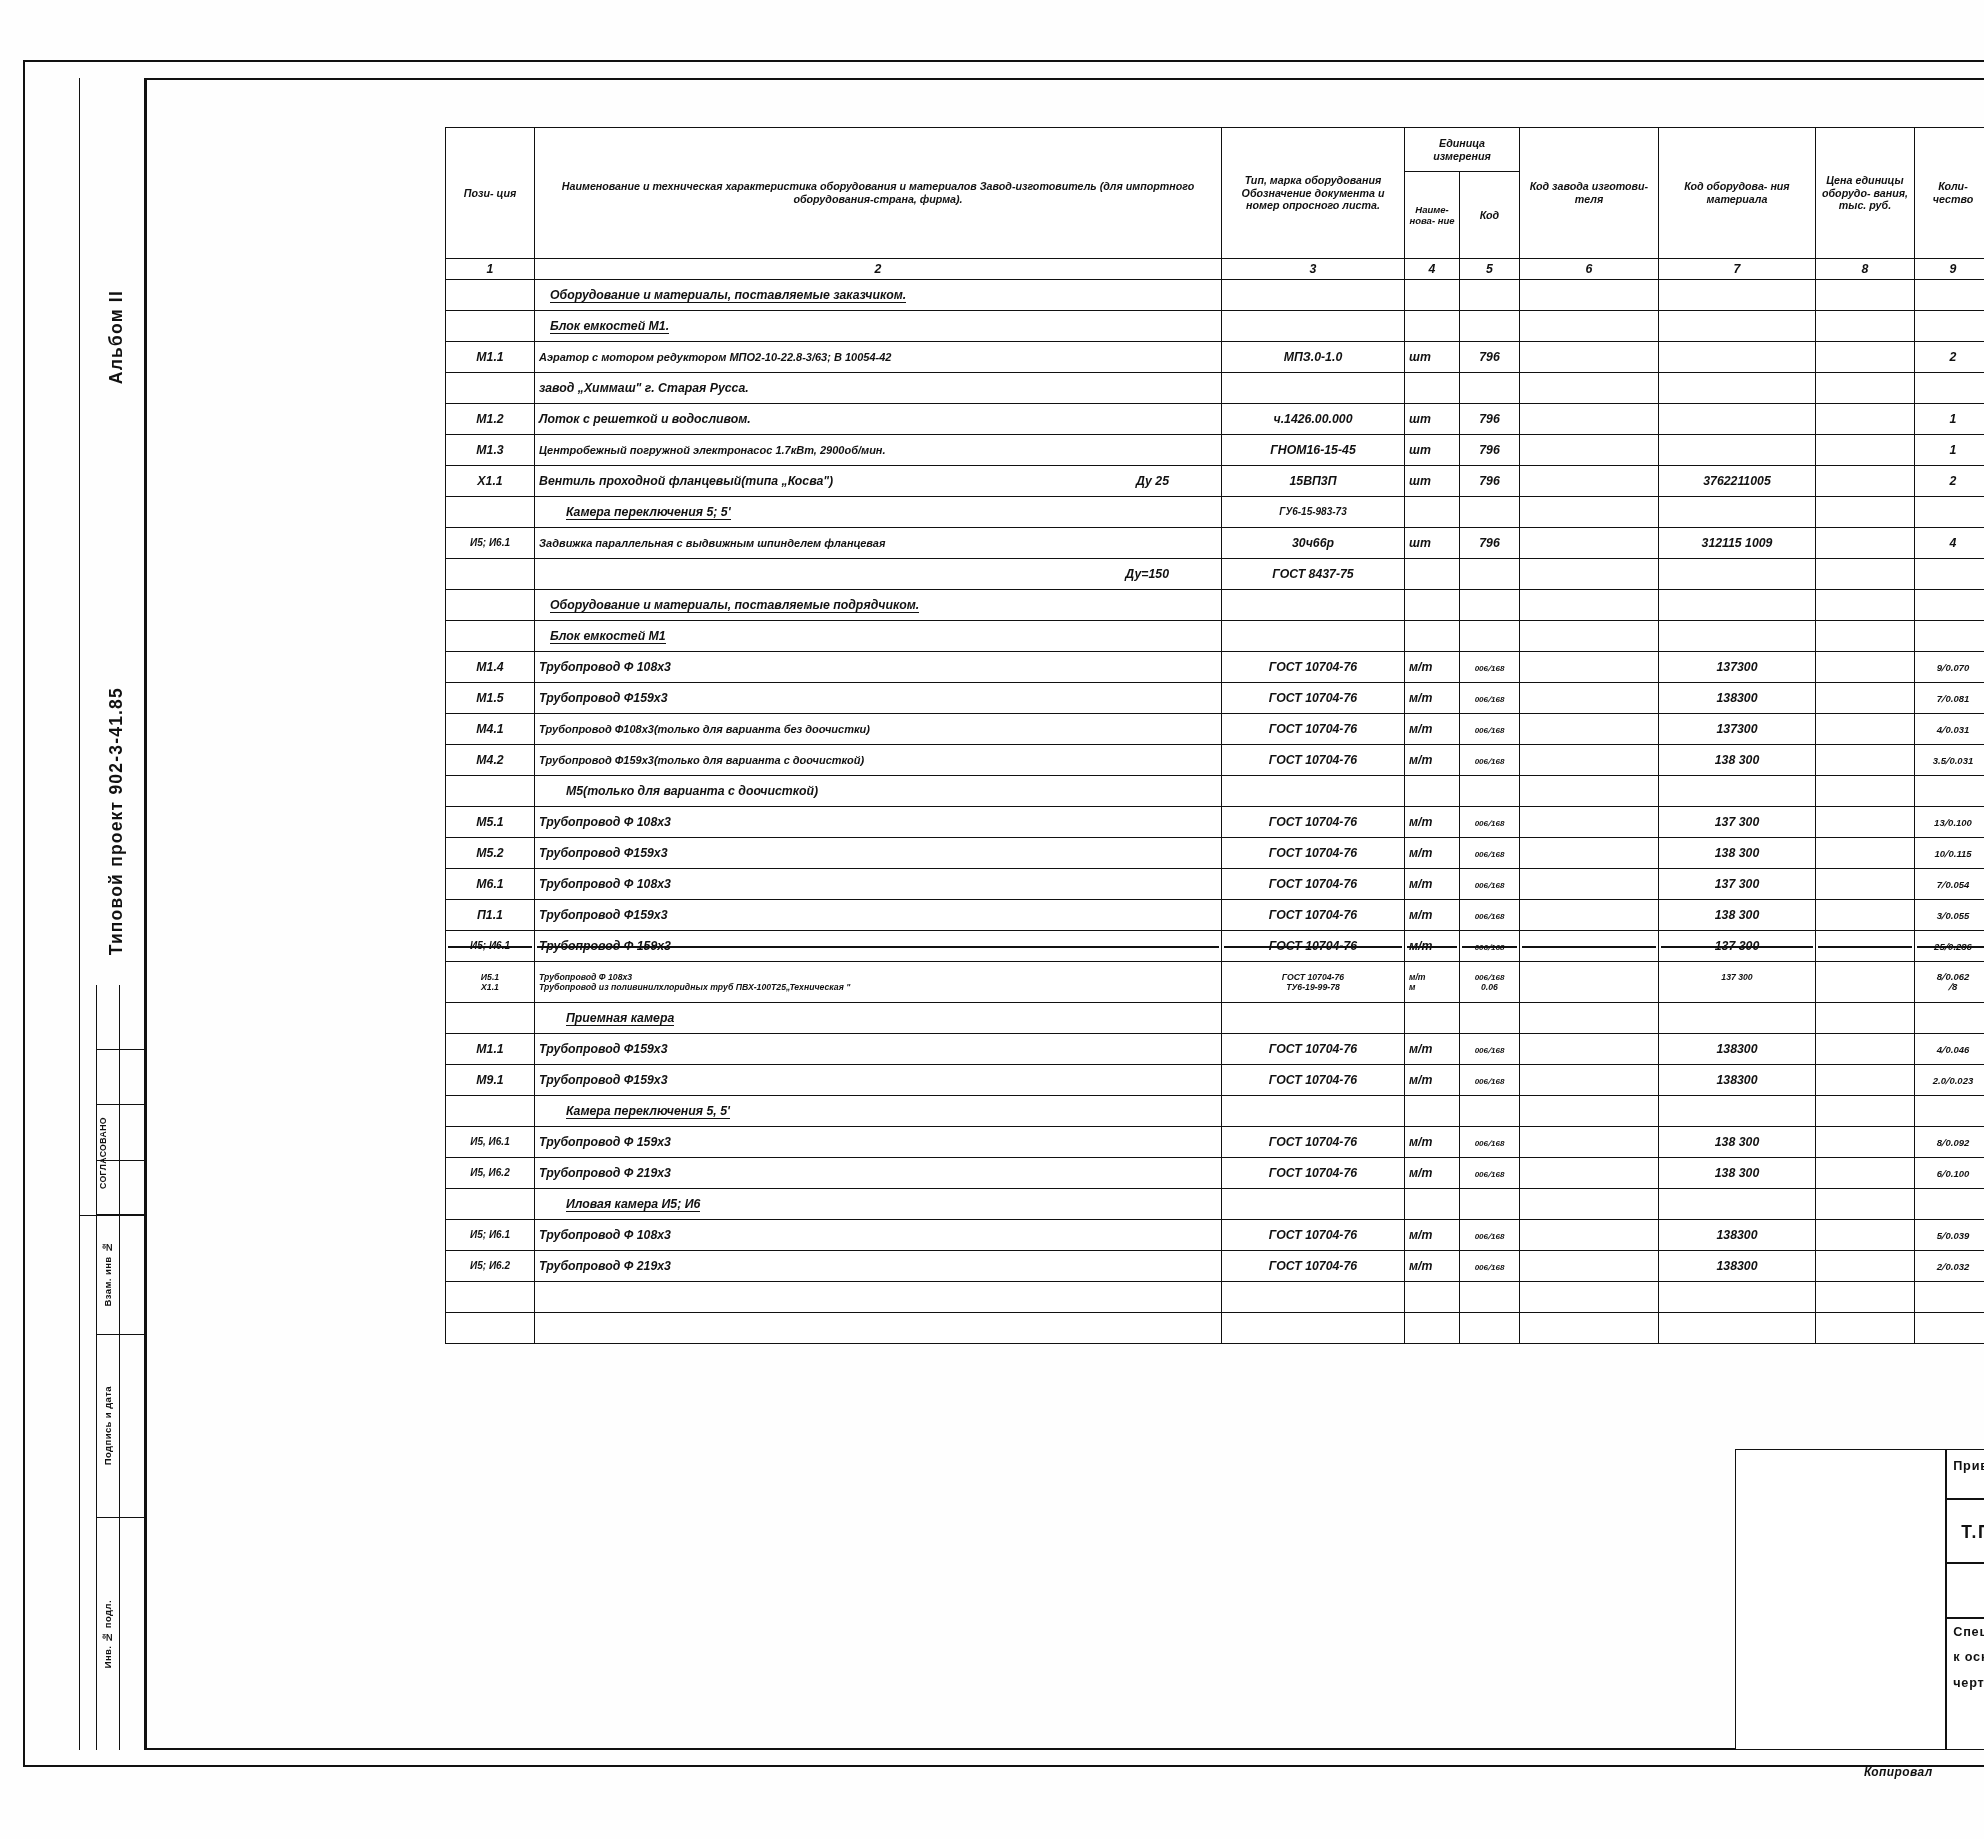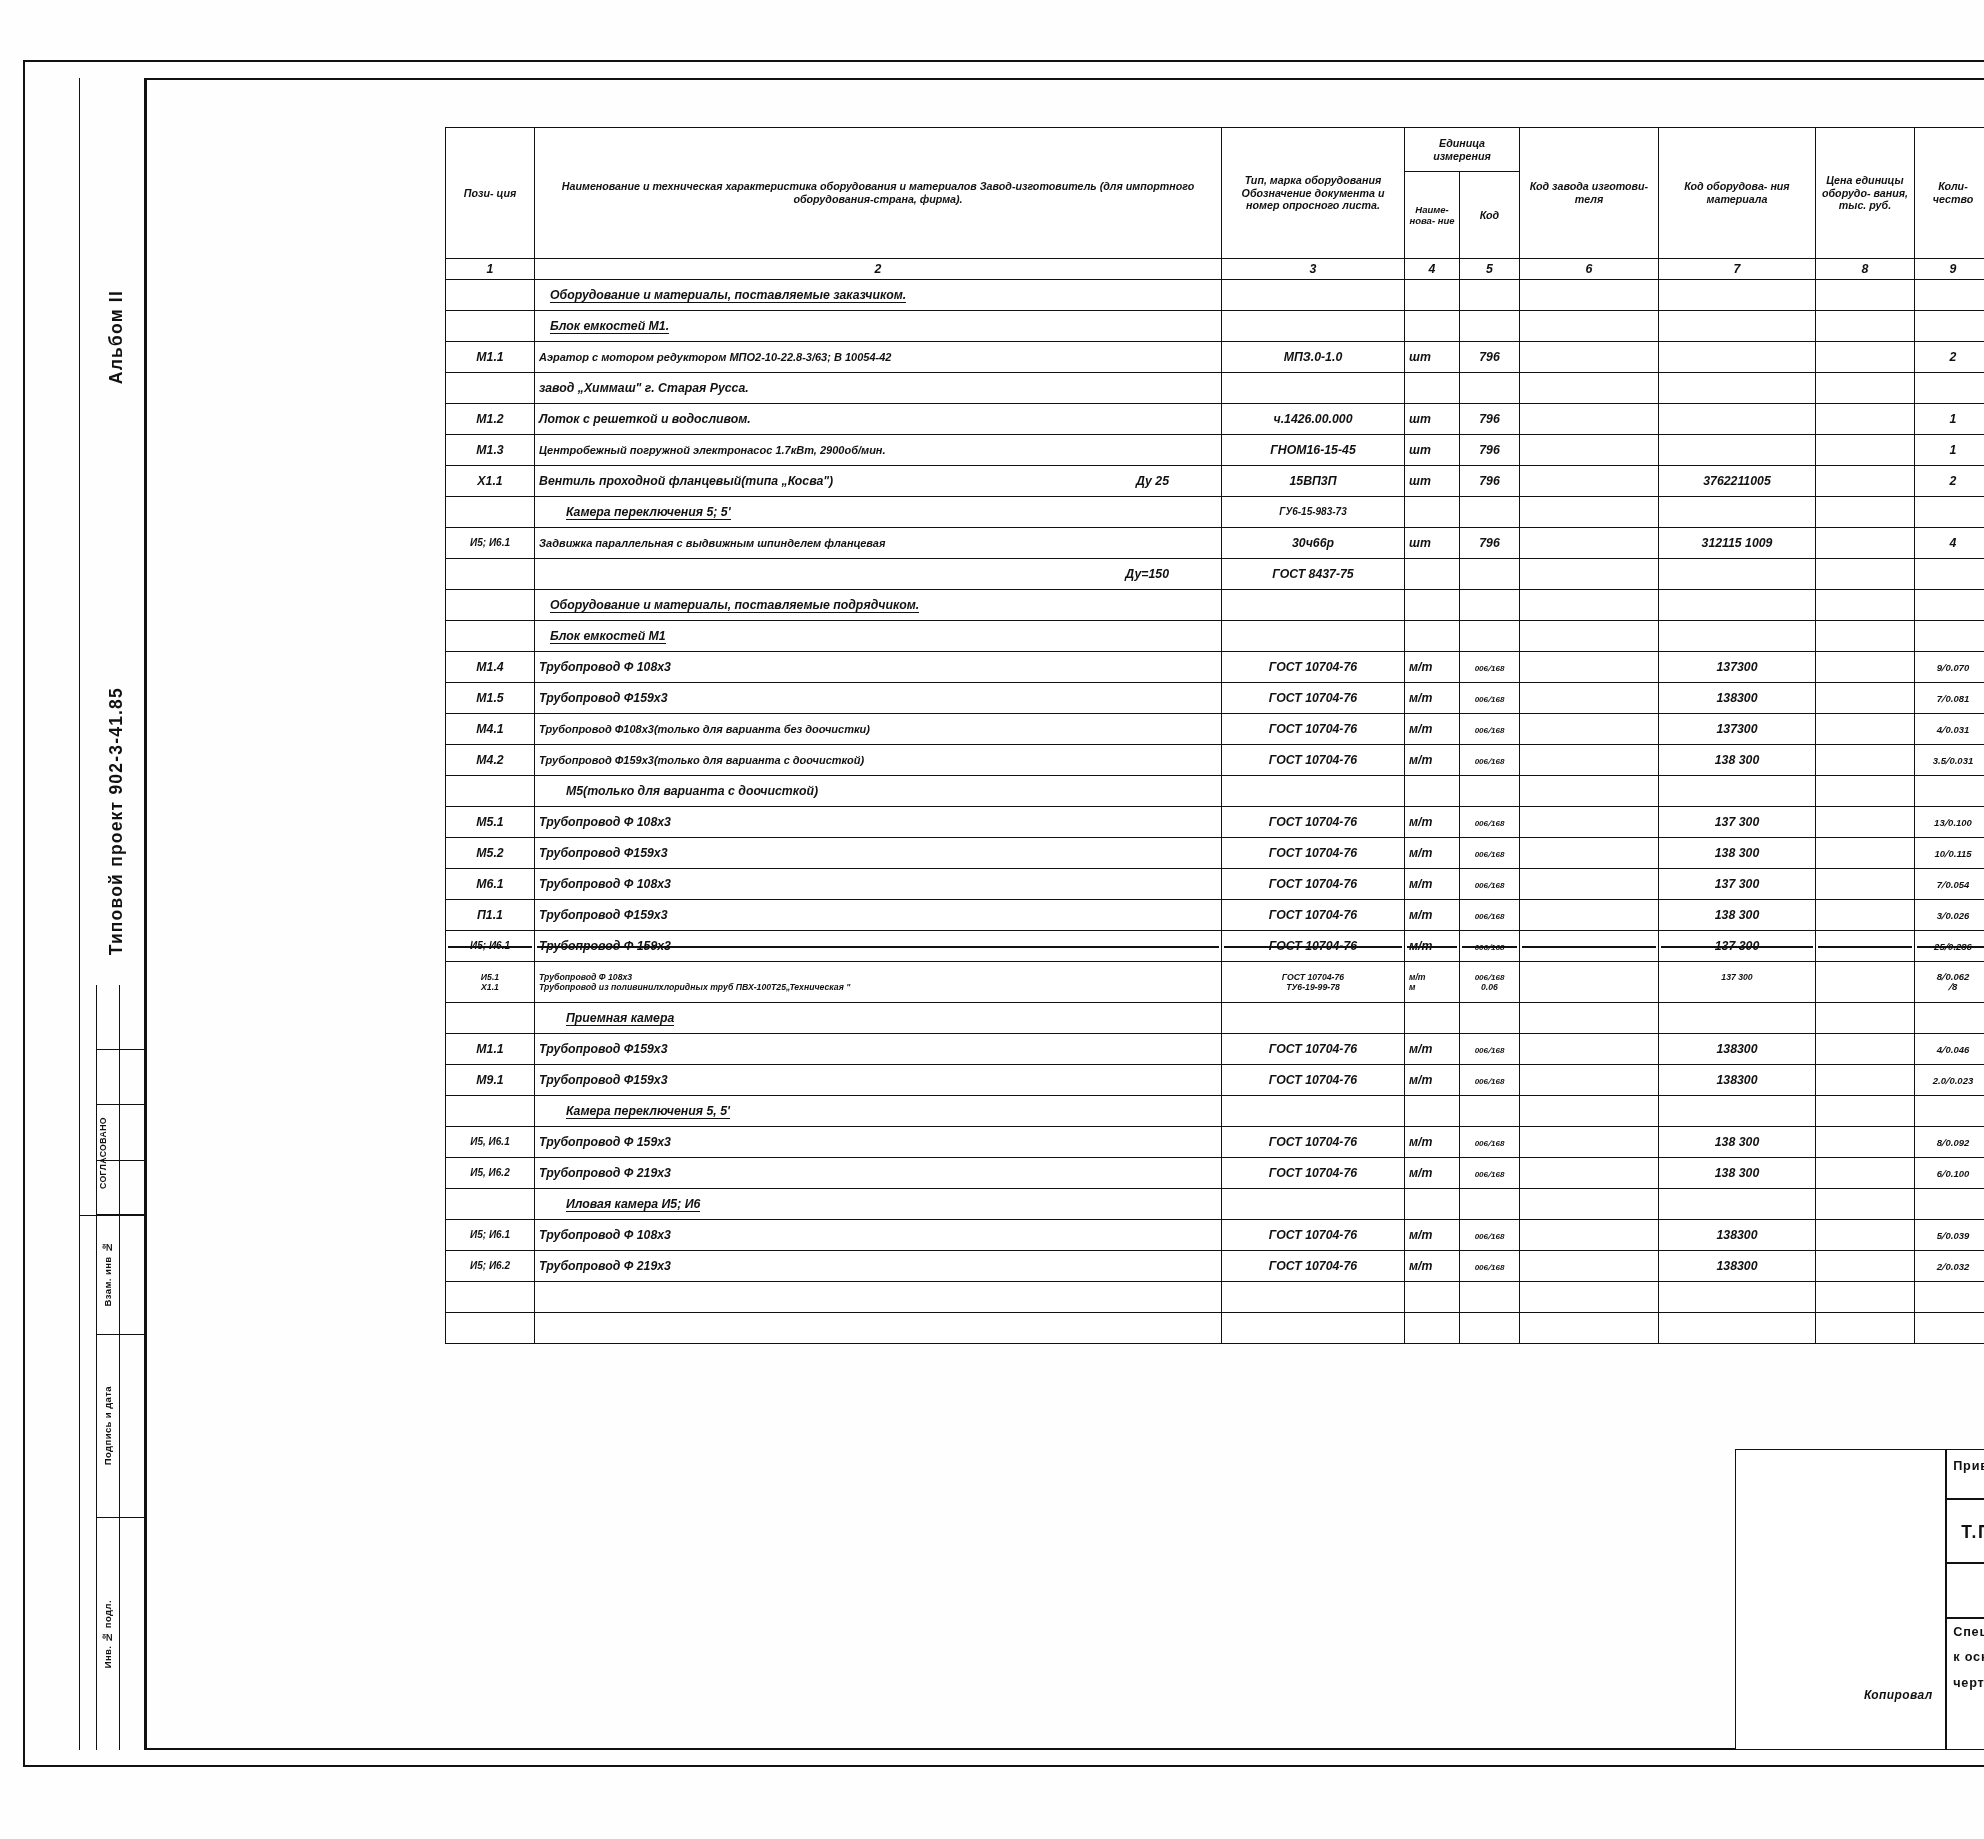--- a/index.html
+++ b/index.html
@@ -518,21 +518,21 @@
         </tr>
         <tr class="rowh">
           <td class="c-pos">П1.1</td>
           <td class="c-name">Трубопровод Ф159х3</td>
           <td class="c-type">ГОСТ 10704-76</td>
           <td class="c-unit">м/т</td>
           <td class="c-ucode"><span class="frac" style="font-size:8px;"><span class="n">006</span><span class="sl">/</span><span class="d">168</span></span></td>
           <td class="c-factory"></td>
           <td class="c-mat">138 300</td>
           <td class="c-price"></td>
-          <td class="c-qty"><span class="frac"><span class="n">3</span><span class="sl">/</span><span class="d">0.026</span></span></td>
+          <td class="c-qty"><span class="frac"><span class="n">3</span><span class="sl">/</span><span class="d">0.055</span></span></td>
         </tr>
         <tr class="rowh">
           <td class="c-pos struck" style="font-size:10px;">И5; И6.1</td>
           <td class="c-name struck">Трубопровод Ф 159х3</td>
           <td class="c-type struck">ГОСТ 10704-76</td>
           <td class="c-unit struck">м/т</td>
           <td class="c-ucode struck"><span class="frac" style="font-size:8px;"><span class="n">006</span><span class="sl">/</span><span class="d">168</span></span></td>
           <td class="c-factory struck"></td>
           <td class="c-mat struck">137 300</td>
           <td class="c-price struck"></td>
@@ -767,16 +767,16 @@
     <div class="tb-cell med" style="left:214px;top:1.6px;width:318px;height:28px;">Привязан</div>
 
     <div class="tb-cell big" style="left:222px;top:60px;width:318px;height:44px;">Т.П. 902-3- 41.85</div>
 
     <div class="tb-cell med" style="left:214px;top:170px;width:333px;height:24.6px;">Спецификация оборудования</div>
     <div class="tb-cell med" style="left:214px;top:195px;width:333px;height:24.6px;">к основному комплекту</div>
     <div class="tb-cell med" style="left:214px;top:221px;width:333px;height:24.6px;">чертежей  марки  ТХ</div>
 
   </div>
 
-  <div class="below-tb" style="left:1864px;top:1688px;">Копировал</div>
+  <div class="below-tb" style="left:1864px;top:1765px;">Копировал</div>
 
 </div>
 
 
 </body></html>

